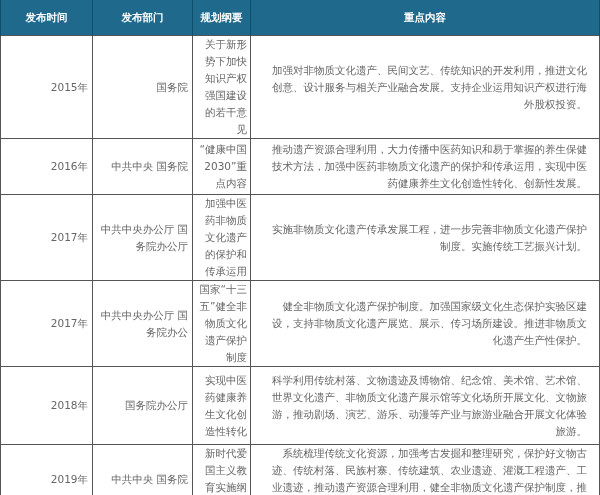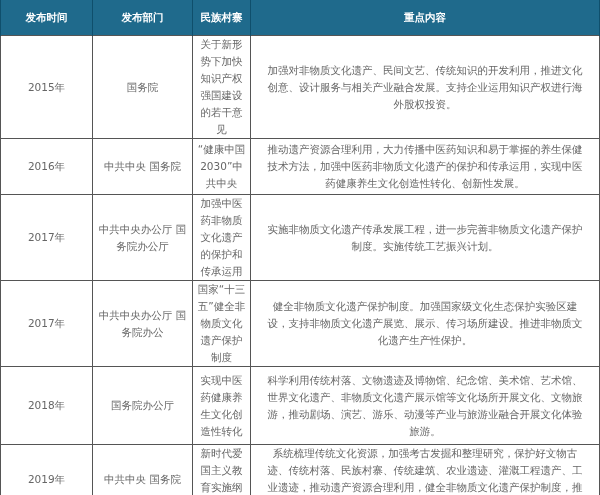--- a/index.html
+++ b/index.html
@@ -20,21 +20,21 @@
       font-size: 10.5px;
       height: 35px;
       border-left: 1px solid #0f4f6c;
       border-right: 1px solid #0f4f6c;
       padding: 0;
       text-align: center;
       vertical-align: middle;
     }
     .tbl td {
       border: 1px solid #555555;
-      text-align: center;
+      text-align: right;
       vertical-align: middle;
       line-height: 17px;
       padding: 0 4px;
       overflow: hidden;
     }
     .tbl td.content { padding: 0 12px; }
     .c1 { width: 92px; }
     .c2 { width: 100px; }
     .c3 { width: 58px; }
     .c4 { width: 349px; }
@@ -47,35 +47,35 @@
   <colgroup>
     <col class="c1">
       <col class="c2">
       <col class="c3">
       <col class="c4">
   </colgroup>
   <thead>
     <tr>
       <th style="width:92px">发布时间</th>
       <th style="width:100px">发布部门</th>
-      <th style="width:58px">民族村寨</th>
+      <th style="width:58px">规划纲要</th>
       <th>重点内容</th>
     </tr>
   </thead>
   <tbody>
     <tr style="height:56px">
       <td>2015年</td>
       <td>国务院</td>
       <td class="name">关于新形势下加快知识产权强国建设的若干意见</td>
       <td class="content">加强对非物质文化遗产、民间文艺、传统知识的开发利用，推进文化创意、设计服务与相关产业融合发展。支持企业运用知识产权进行海外股权投资。</td>
     </tr>
     <tr style="height:56px">
       <td>2016年</td>
       <td>中共中央 国务院</td>
-      <td class="name">“健康中国2030”中共中央</td>
+      <td class="name">“健康中国2030”重点内容</td>
       <td class="content">推动遗产资源合理利用，大力传播中医药知识和易于掌握的养生保健技术方法，加强中医药非物质文化遗产的保护和传承运用，实现中医药健康养生文化创造性转化、创新性发展。</td>
     </tr>
     <tr style="height:57px">
       <td>2017年</td>
       <td>中共中央办公厅 国务院办公厅</td>
       <td class="name">加强中医药非物质文化遗产的保护和传承运用</td>
       <td class="content">实施非物质文化遗产传承发展工程，进一步完善非物质文化遗产保护制度。实施传统工艺振兴计划。</td>
     </tr>
     <tr style="height:56px">
       <td>2017年</td>

